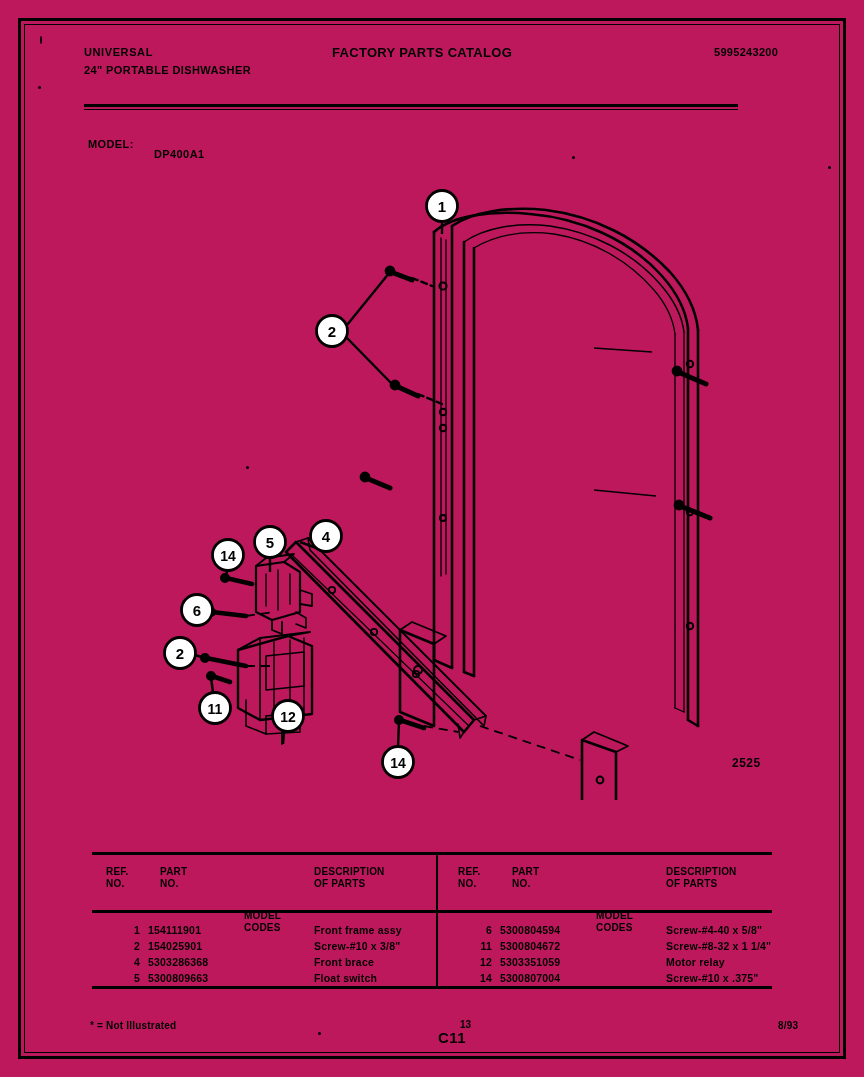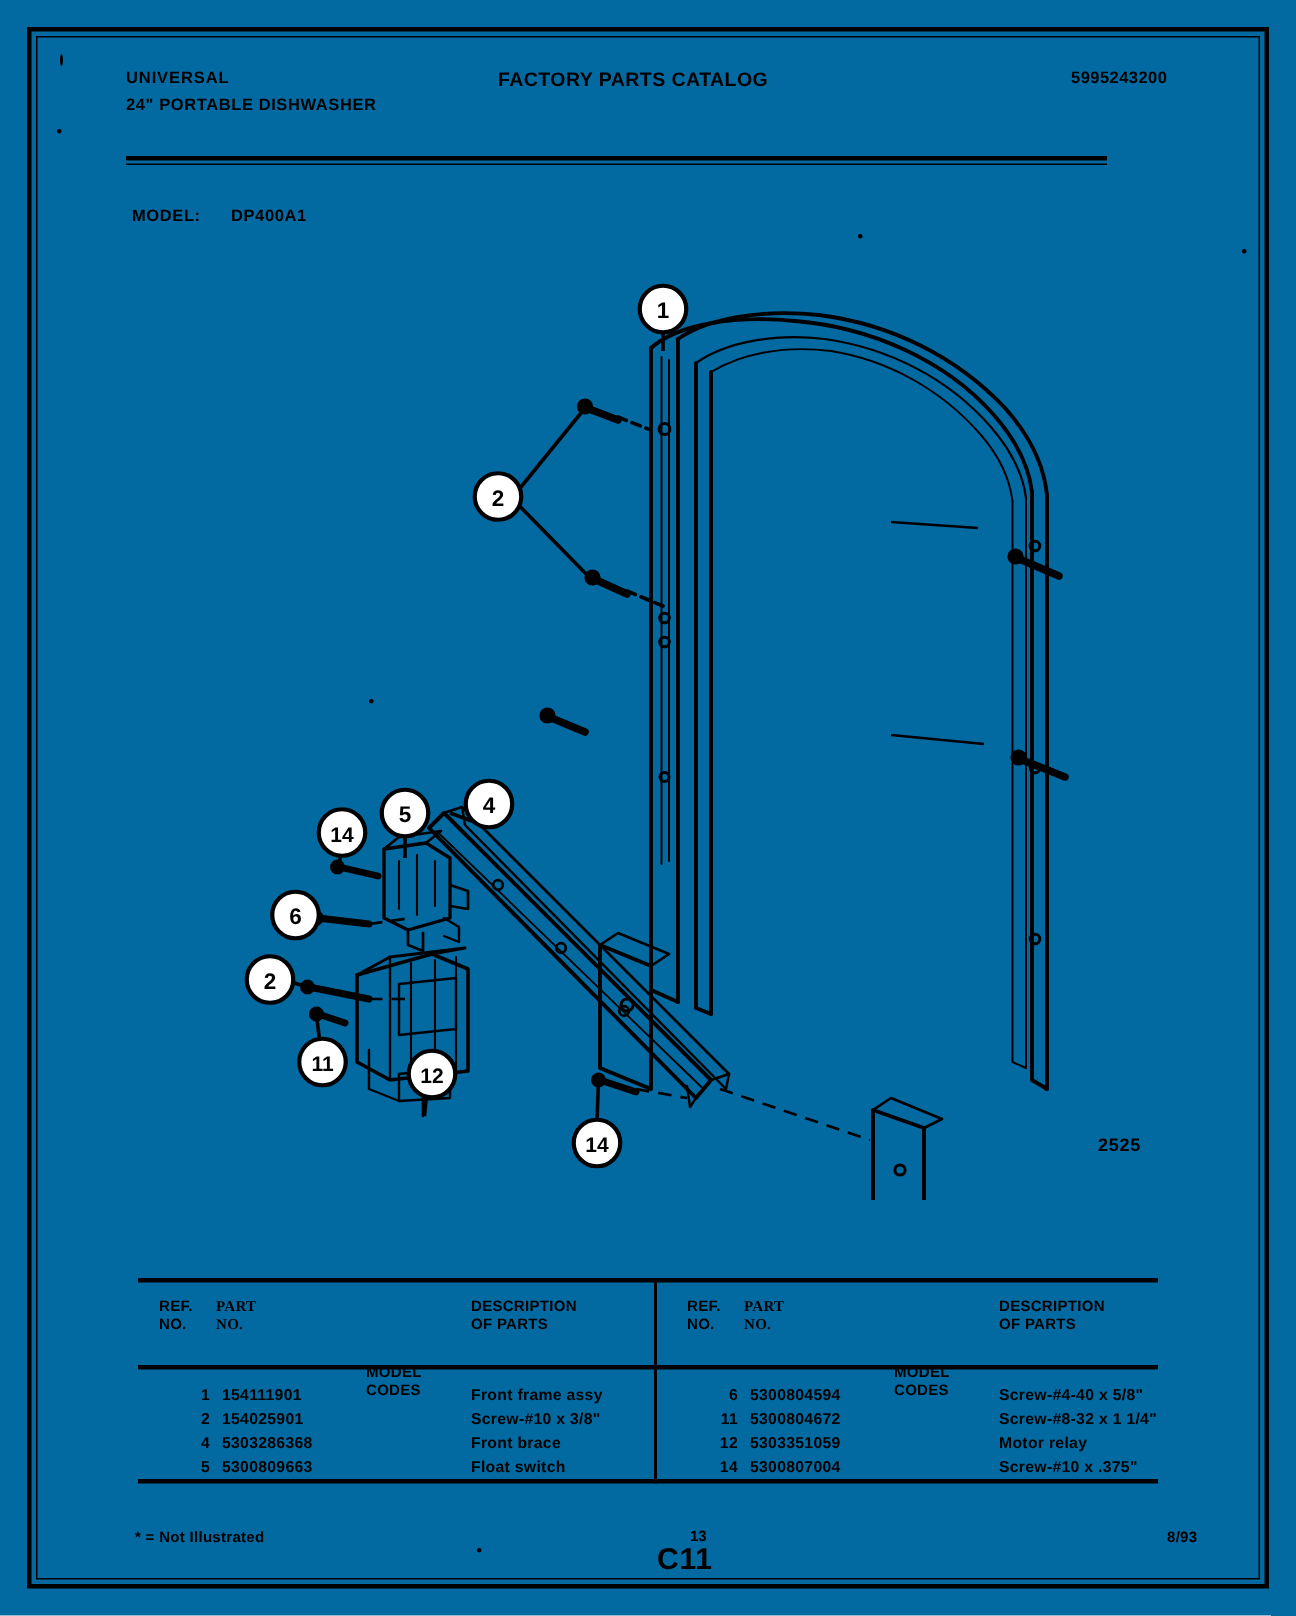--- a/index.html
+++ b/index.html
@@ -9,21 +9,21 @@
     background: #ffffff;
   }
   body {
     font-family: "Liberation Sans", sans-serif;
     color: #000000;
   }
   .page {
     position: relative;
     width: 864px;
     height: 1077px;
-    background: #0369a1;
+    background: #be185d;
     overflow: hidden;
   }
   
   .border-outer {
     position: absolute;
     left: 18px;
     top: 18px;
     width: 828px;
     height: 1041px;
     border: 3px solid #000;
@@ -98,21 +98,21 @@
     position: absolute;
     left: 88px;
     top: 138px;
     font-size: 11px;
     font-weight: bold;
     letter-spacing: 0.4px;
   }
   .model-value {
     position: absolute;
     left: 154px;
-    top: 138px;
+    top: 148px;
     font-size: 11px;
     font-weight: bold;
     letter-spacing: 0.4px;
   }
 
   
   .illustration {
     position: absolute;
     left: 60px;
     top: 160px;
@@ -167,21 +167,21 @@
   .tbl-half.right { left: 352px; }
 
   .col-head {
     position: absolute;
     font-size: 10px;
     font-weight: bold;
     line-height: 12px;
     letter-spacing: 0.2px;
   }
   .col-head.c-ref   { left: 14px;  top: 14px; }
-  .col-head.c-part  { left: 52px;  top: 14px; font-family: Liberation Serif, serif; }
+  .col-head.c-part  { left: 68px;  top: 14px; }
   .col-head.c-model { left: 152px; top: 14px; margin-top: 44px; }
   .col-head.c-desc  { left: 222px; top: 14px; }
 
   .row {
     position: absolute;
     left: 0;
     width: 344px;
     height: 17px;
     font-size: 10.5px;
     font-weight: bold;
@@ -210,21 +210,21 @@
     position: absolute;
     left: 460px;
     top: 1019px;
     font-size: 10px;
     font-weight: bold;
   }
   .footer-section {
     position: absolute;
     left: 438px;
     top: 1029px;
-    font-size: 20px;
+    font-size: 15px;
     font-weight: bold;
     letter-spacing: 0.5px;
   }
   .footer-date {
     position: absolute;
     left: 778px;
     top: 1020px;
     font-size: 10px;
     font-weight: bold;
     letter-spacing: 0.2px;

